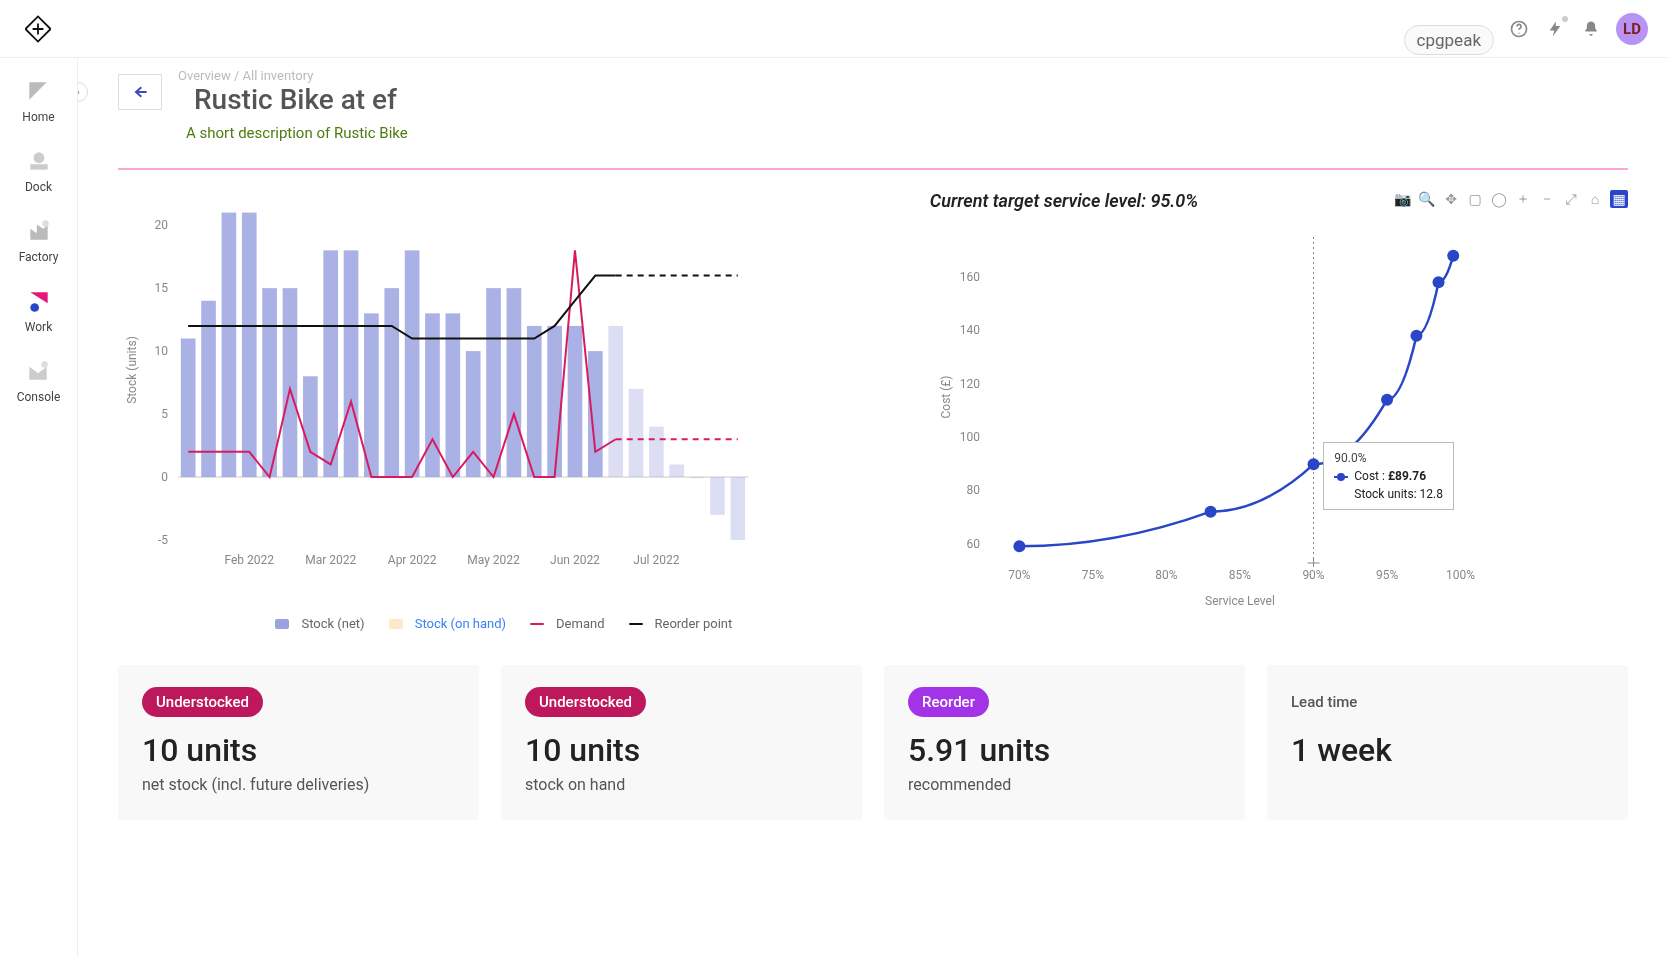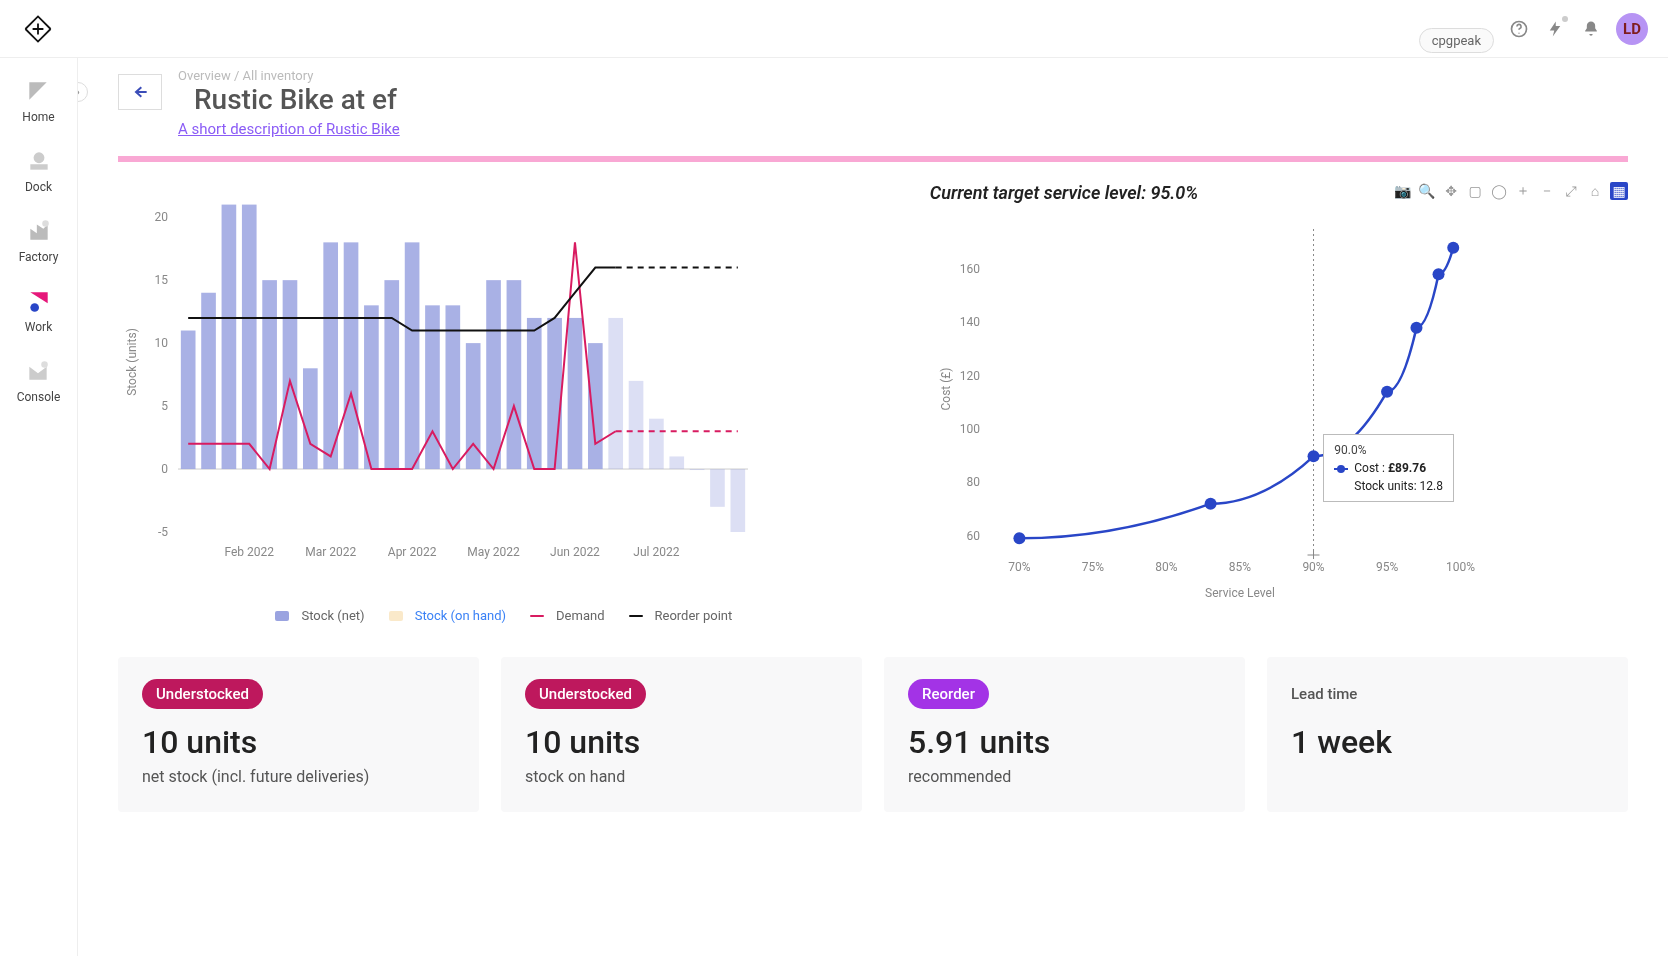--- a/index.html
+++ b/index.html
@@ -1,34 +1,34 @@
 <!DOCTYPE html>
 <html><head>
 <meta charset="utf-8">
 <style>
 html,body{margin:0;padding:0;font-family:-apple-system,BlinkMacSystemFont,"Segoe UI",Roboto,Helvetica,Arial,sans-serif;background:#fff;color:#222;}
 *{box-sizing:border-box;}
 .topbar{height:58px;border-bottom:1px solid #eee;display:flex;align-items:center;padding:0 20px;gap:14px;}
 .logo{width:36px;height:36px;display:flex;align-items:center;justify-content:center;}
 .spacer{flex:1;}
-.tag-chip{border:1px solid #ddd;border-radius:999px;padding:4px 12px;font-size:13px;color:#666;background:#fafafa;cursor:pointer;margin-top:23px;}
+.tag-chip{border:1px solid #ddd;border-radius:999px;padding:4px 12px;font-size:17px;color:#666;background:#fafafa;cursor:pointer;margin-top:23px;}
 .icon-btn{width:22px;height:22px;display:flex;align-items:center;justify-content:center;color:#888;cursor:pointer;position:relative;}
 .avatar{width:32px;height:32px;border-radius:50%;background:#b794f4;color:#7f1d1d;display:flex;align-items:center;justify-content:center;font-size:15px;font-weight:700;cursor:pointer;}
 .dot-notif{width:6px;height:6px;border-radius:50%;background:#ccc;position:absolute;top:-2px;right:-2px;}
 .layout{display:flex;height:calc(100vh - 58px);}
 .sidebar{width:78px;border-right:1px solid #eee;display:flex;flex-direction:column;align-items:center;padding-top:20px;gap:24px;}
 .side-item{display:flex;flex-direction:column;align-items:center;gap:6px;font-size:12px;color:#444;cursor:pointer;}
 .side-icon{width:26px;height:26px;}
 .main{flex:1;overflow:auto;padding:0 40px 40px 40px;position:relative;}
 .expand-handle{position:absolute;left:-10px;top:24px;width:20px;height:20px;border:1px solid #ddd;border-radius:50%;background:#fff;display:flex;align-items:center;justify-content:center;font-size:12px;color:#888;cursor:pointer;}
-.header-row{display:flex;align-items:flex-start;gap:16px;padding-top:10px;border-bottom:6px solid #f9a8d4;padding-bottom:18px;}
+.header-row{display:flex;align-items:flex-start;gap:16px;padding-top:10px;border-bottom:2px solid #f9a8d4;padding-bottom:18px;}
 .back-btn{width:44px;height:36px;border:1px solid #ddd;display:flex;align-items:center;justify-content:center;color:#3b4db8;font-size:20px;cursor:pointer;margin-top:6px;}
 .crumb{font-size:13px;color:#bbb;}
 .page-title{font-size:28px;color:#555;margin:0 0 4px 16px;font-weight:500;}
-.page-desc{font-size:15px;color:#8b5cf6;margin:0;text-decoration:underline;}
+.page-desc{font-size:15px;color:#4d7c0f;margin:8px;}
 .charts-row{display:flex;gap:40px;margin-top:20px;}
 .chart-box{position:relative;}
 .chart-left{flex:1.05;}
 .chart-right{flex:0.95;}
 .chart-title{font-size:18px;font-weight:600;color:#222;margin-bottom:6px;font-style:italic;}
 .chart-tools{position:absolute;top:0;right:0;display:flex;gap:6px;color:#999;}
 .chart-tools span{width:18px;height:18px;display:flex;align-items:center;justify-content:center;cursor:pointer;font-size:14px;}
 svg{display:block;}
 .legend{display:flex;gap:24px;justify-content:center;font-size:13px;color:#666;margin-top:6px;}
 .legend-item{display:flex;align-items:center;gap:12px;}

